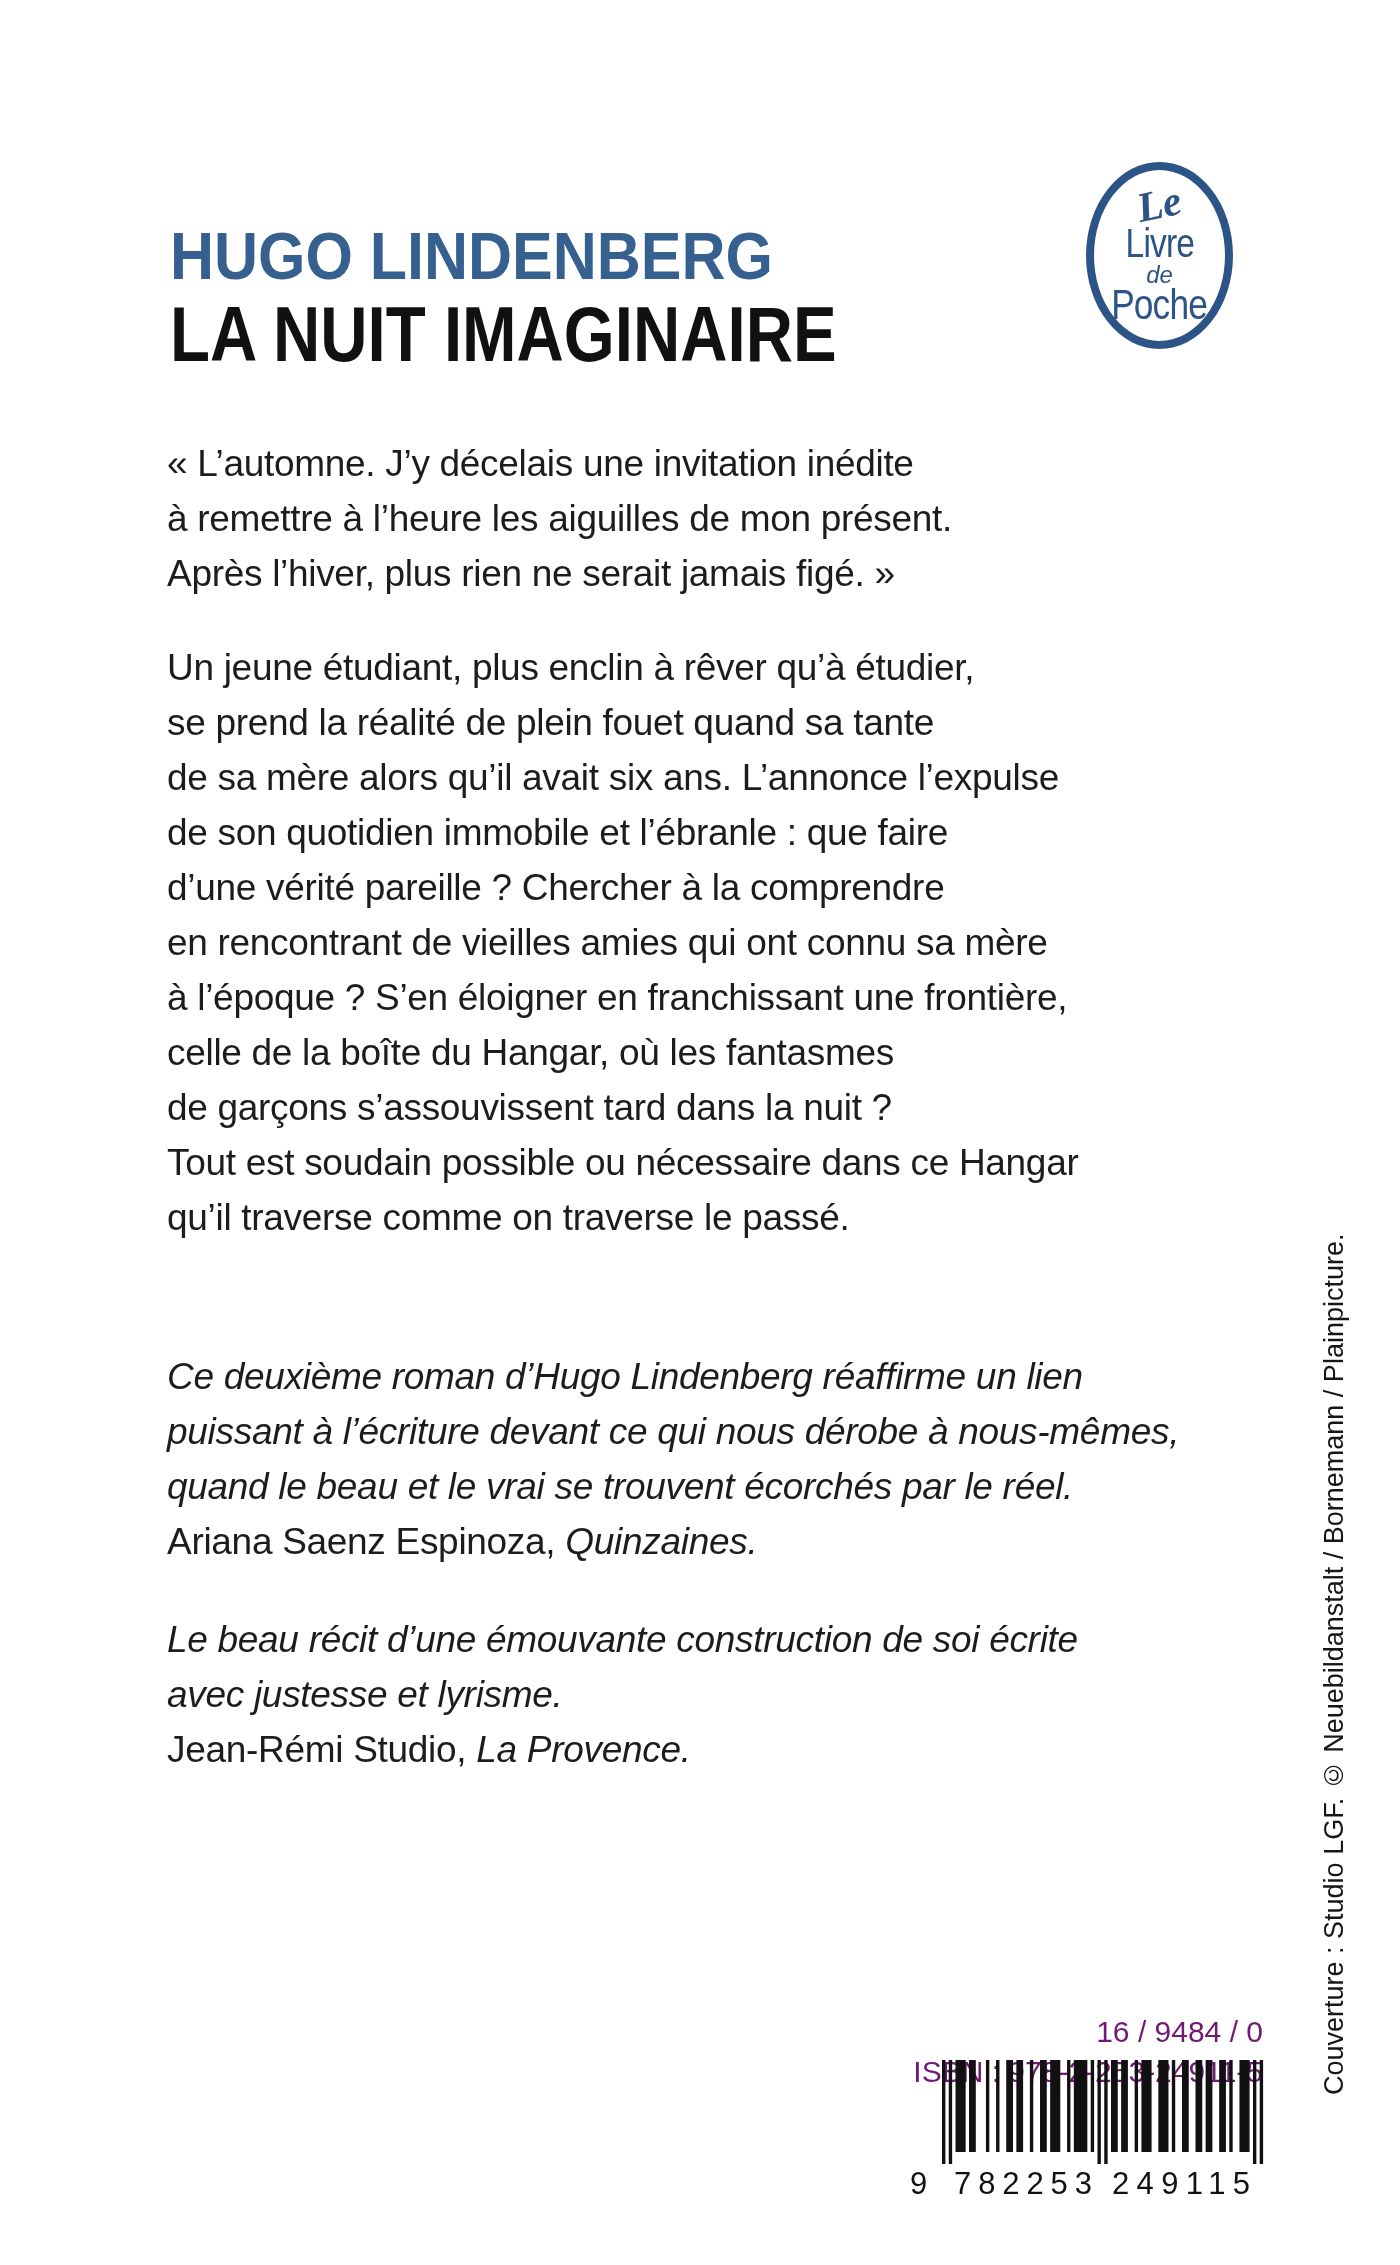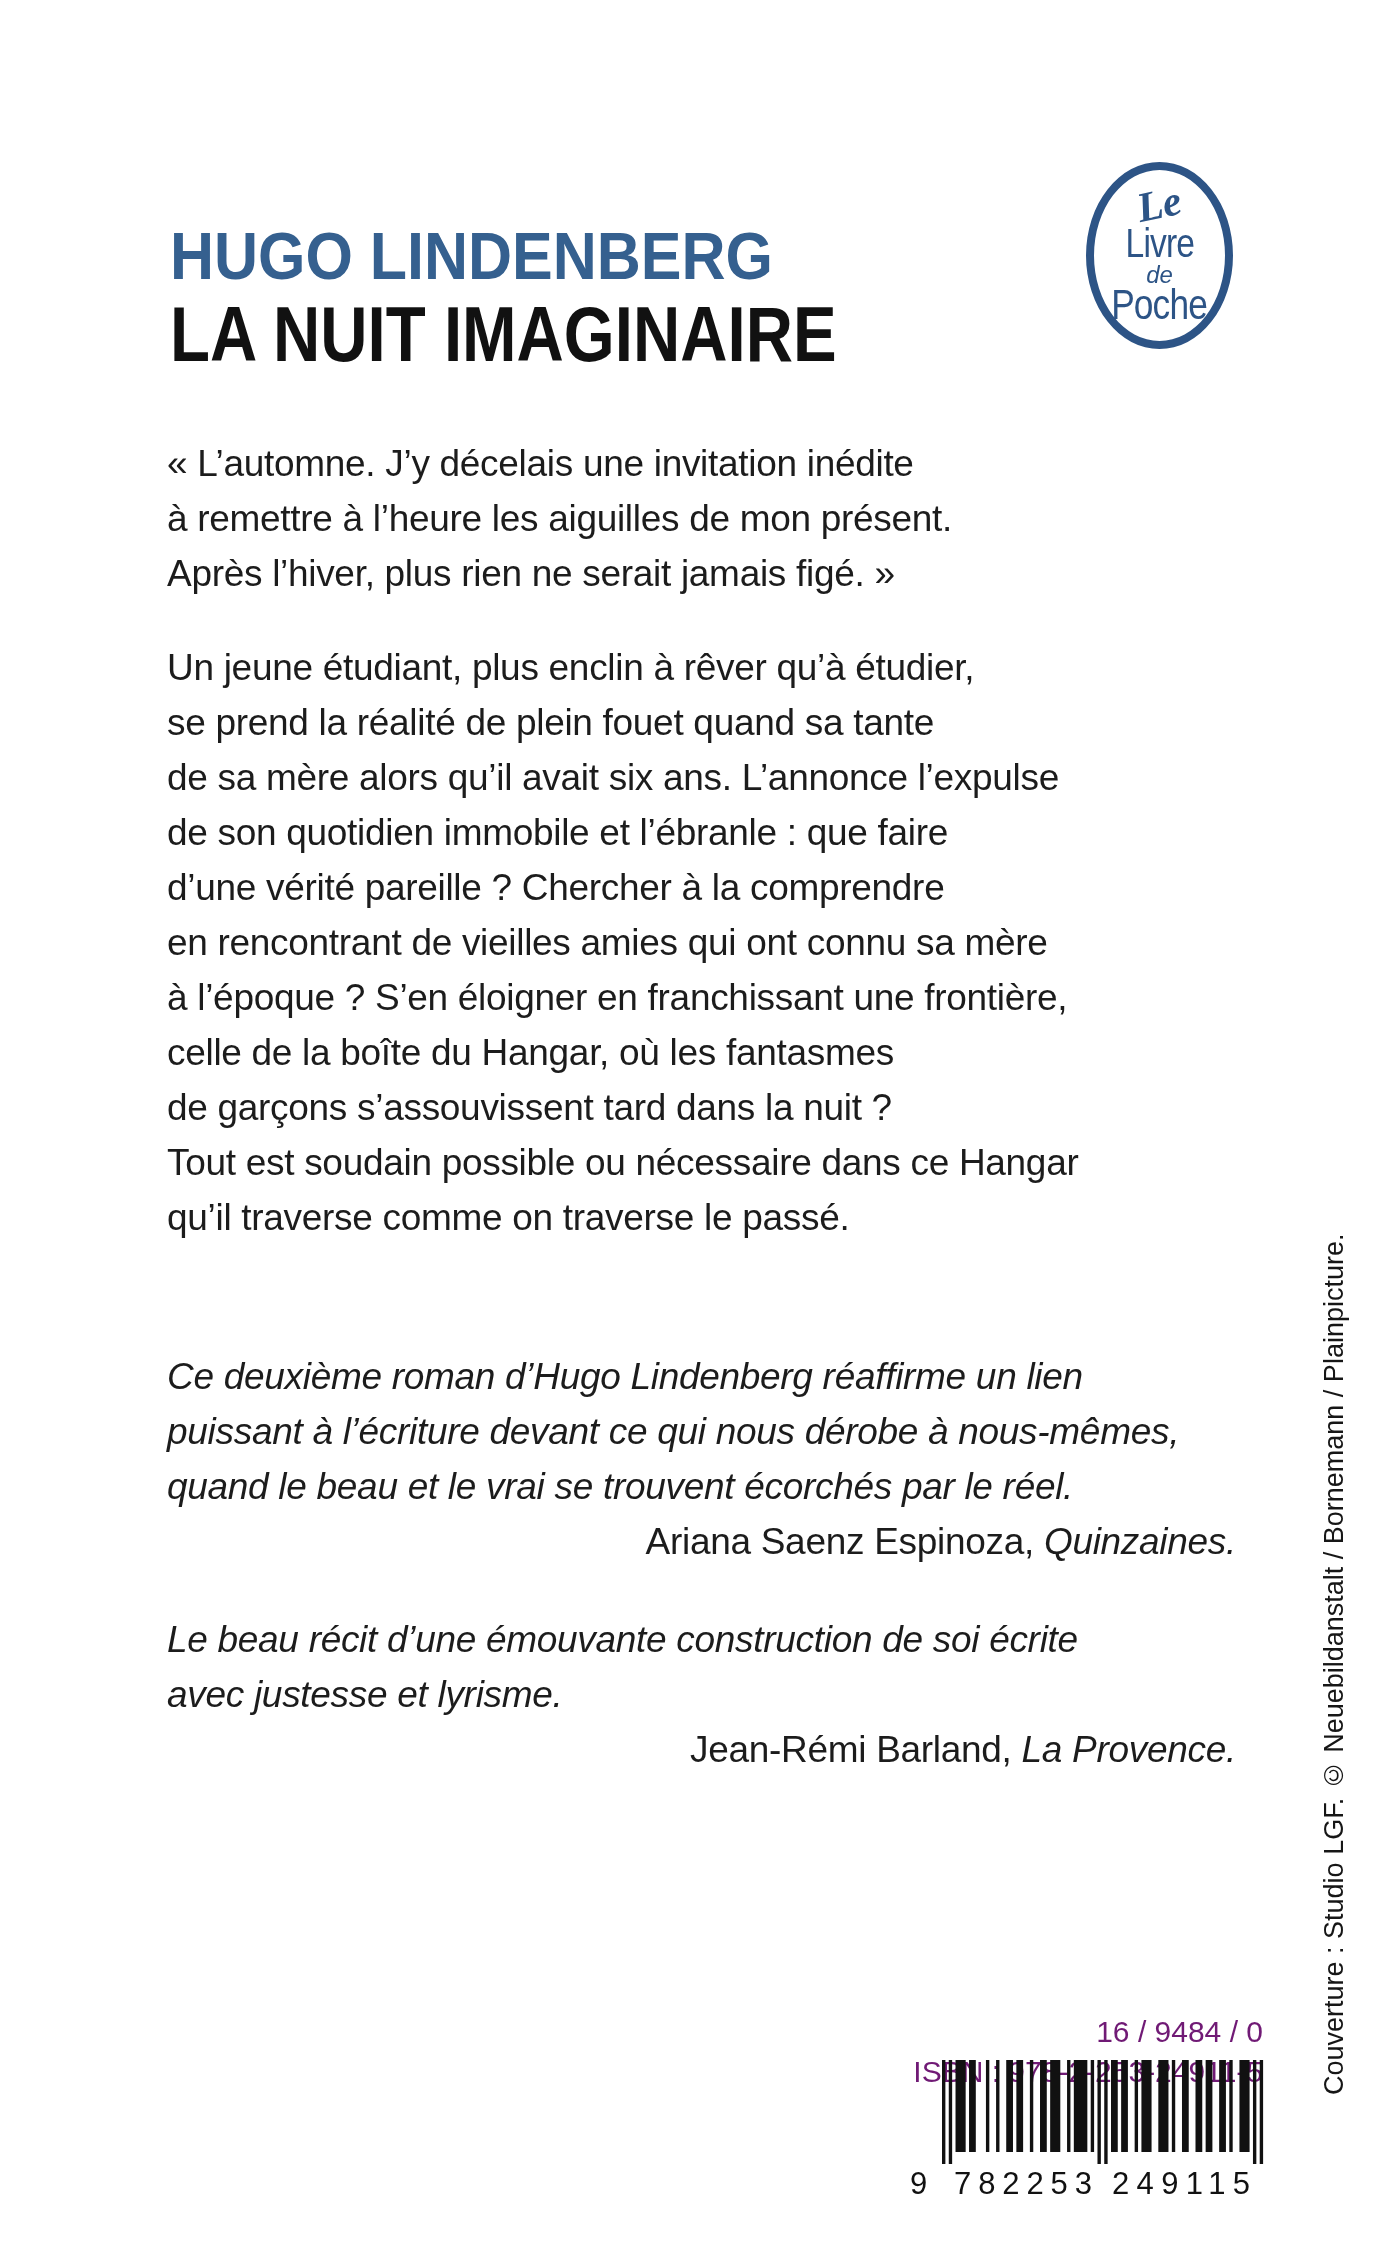--- a/index.html
+++ b/index.html
@@ -65,21 +65,21 @@
     position:absolute;left:167px;width:1073px;
     font-size:37px;line-height:55px;letter-spacing:-.3px;
     color:var(--text);
   }
   .textblock .line{white-space:nowrap;}
   .quote{top:420px;margin-top:16px;}
   .synopsis{top:640px;}
   .review{font-style:italic;}
   .review-1{top:1349px;}
   .review-2{top:1612px;}
-  .attribution{text-align:right;padding-right:4px;}
+  .attribution{padding-right:4px;}
   .attribution .rev-name{font-style:normal;}
 
   
   .print-info{
     position:absolute;right:137px;top:1976px;
     text-align:right;font-size:30px;line-height:40px;letter-spacing:0;
     color:#701a75;
     margin-top:36px;
   }
   .barcode{position:absolute;left:898px;top:2058px;}
@@ -135,21 +135,21 @@
   <div class="textblock review review-1">
     <div class="line">Ce deuxième roman d’Hugo Lindenberg réaffirme un lien</div>
     <div class="line">puissant à l’écriture devant ce qui nous dérobe à nous-mêmes,</div>
     <div class="line">quand le beau et le vrai se trouvent écorchés par le réel.</div>
     <div class="line attribution"><span class="rev-name">Ariana Saenz Espinoza, </span><span class="rev-source">Quinzaines.</span></div>
   </div>
 
   <div class="textblock review review-2">
     <div class="line">Le beau récit d’une émouvante construction de soi écrite</div>
     <div class="line">avec justesse et lyrisme.</div>
-    <div class="line attribution"><span class="rev-name">Jean-Rémi Barland, </span><span class="rev-source">La Provence.</span></div>
+    <div class="line attribution"><span class="rev-name">Jean-Rémi Studio, </span><span class="rev-source">La Provence.</span></div>
   </div>
 
   <div class="print-info">
     <div>16 / 9484 / 0</div>
     <div>ISBN : 978-2-253-24911-5</div>
   </div>
 
   <svg class="barcode" width="370" height="140" viewBox="0 0 370 140" aria-hidden="true">
     <g id="bars">
         <rect x="44.00" y="2" width="3.38" height="104" fill="#111"></rect>

